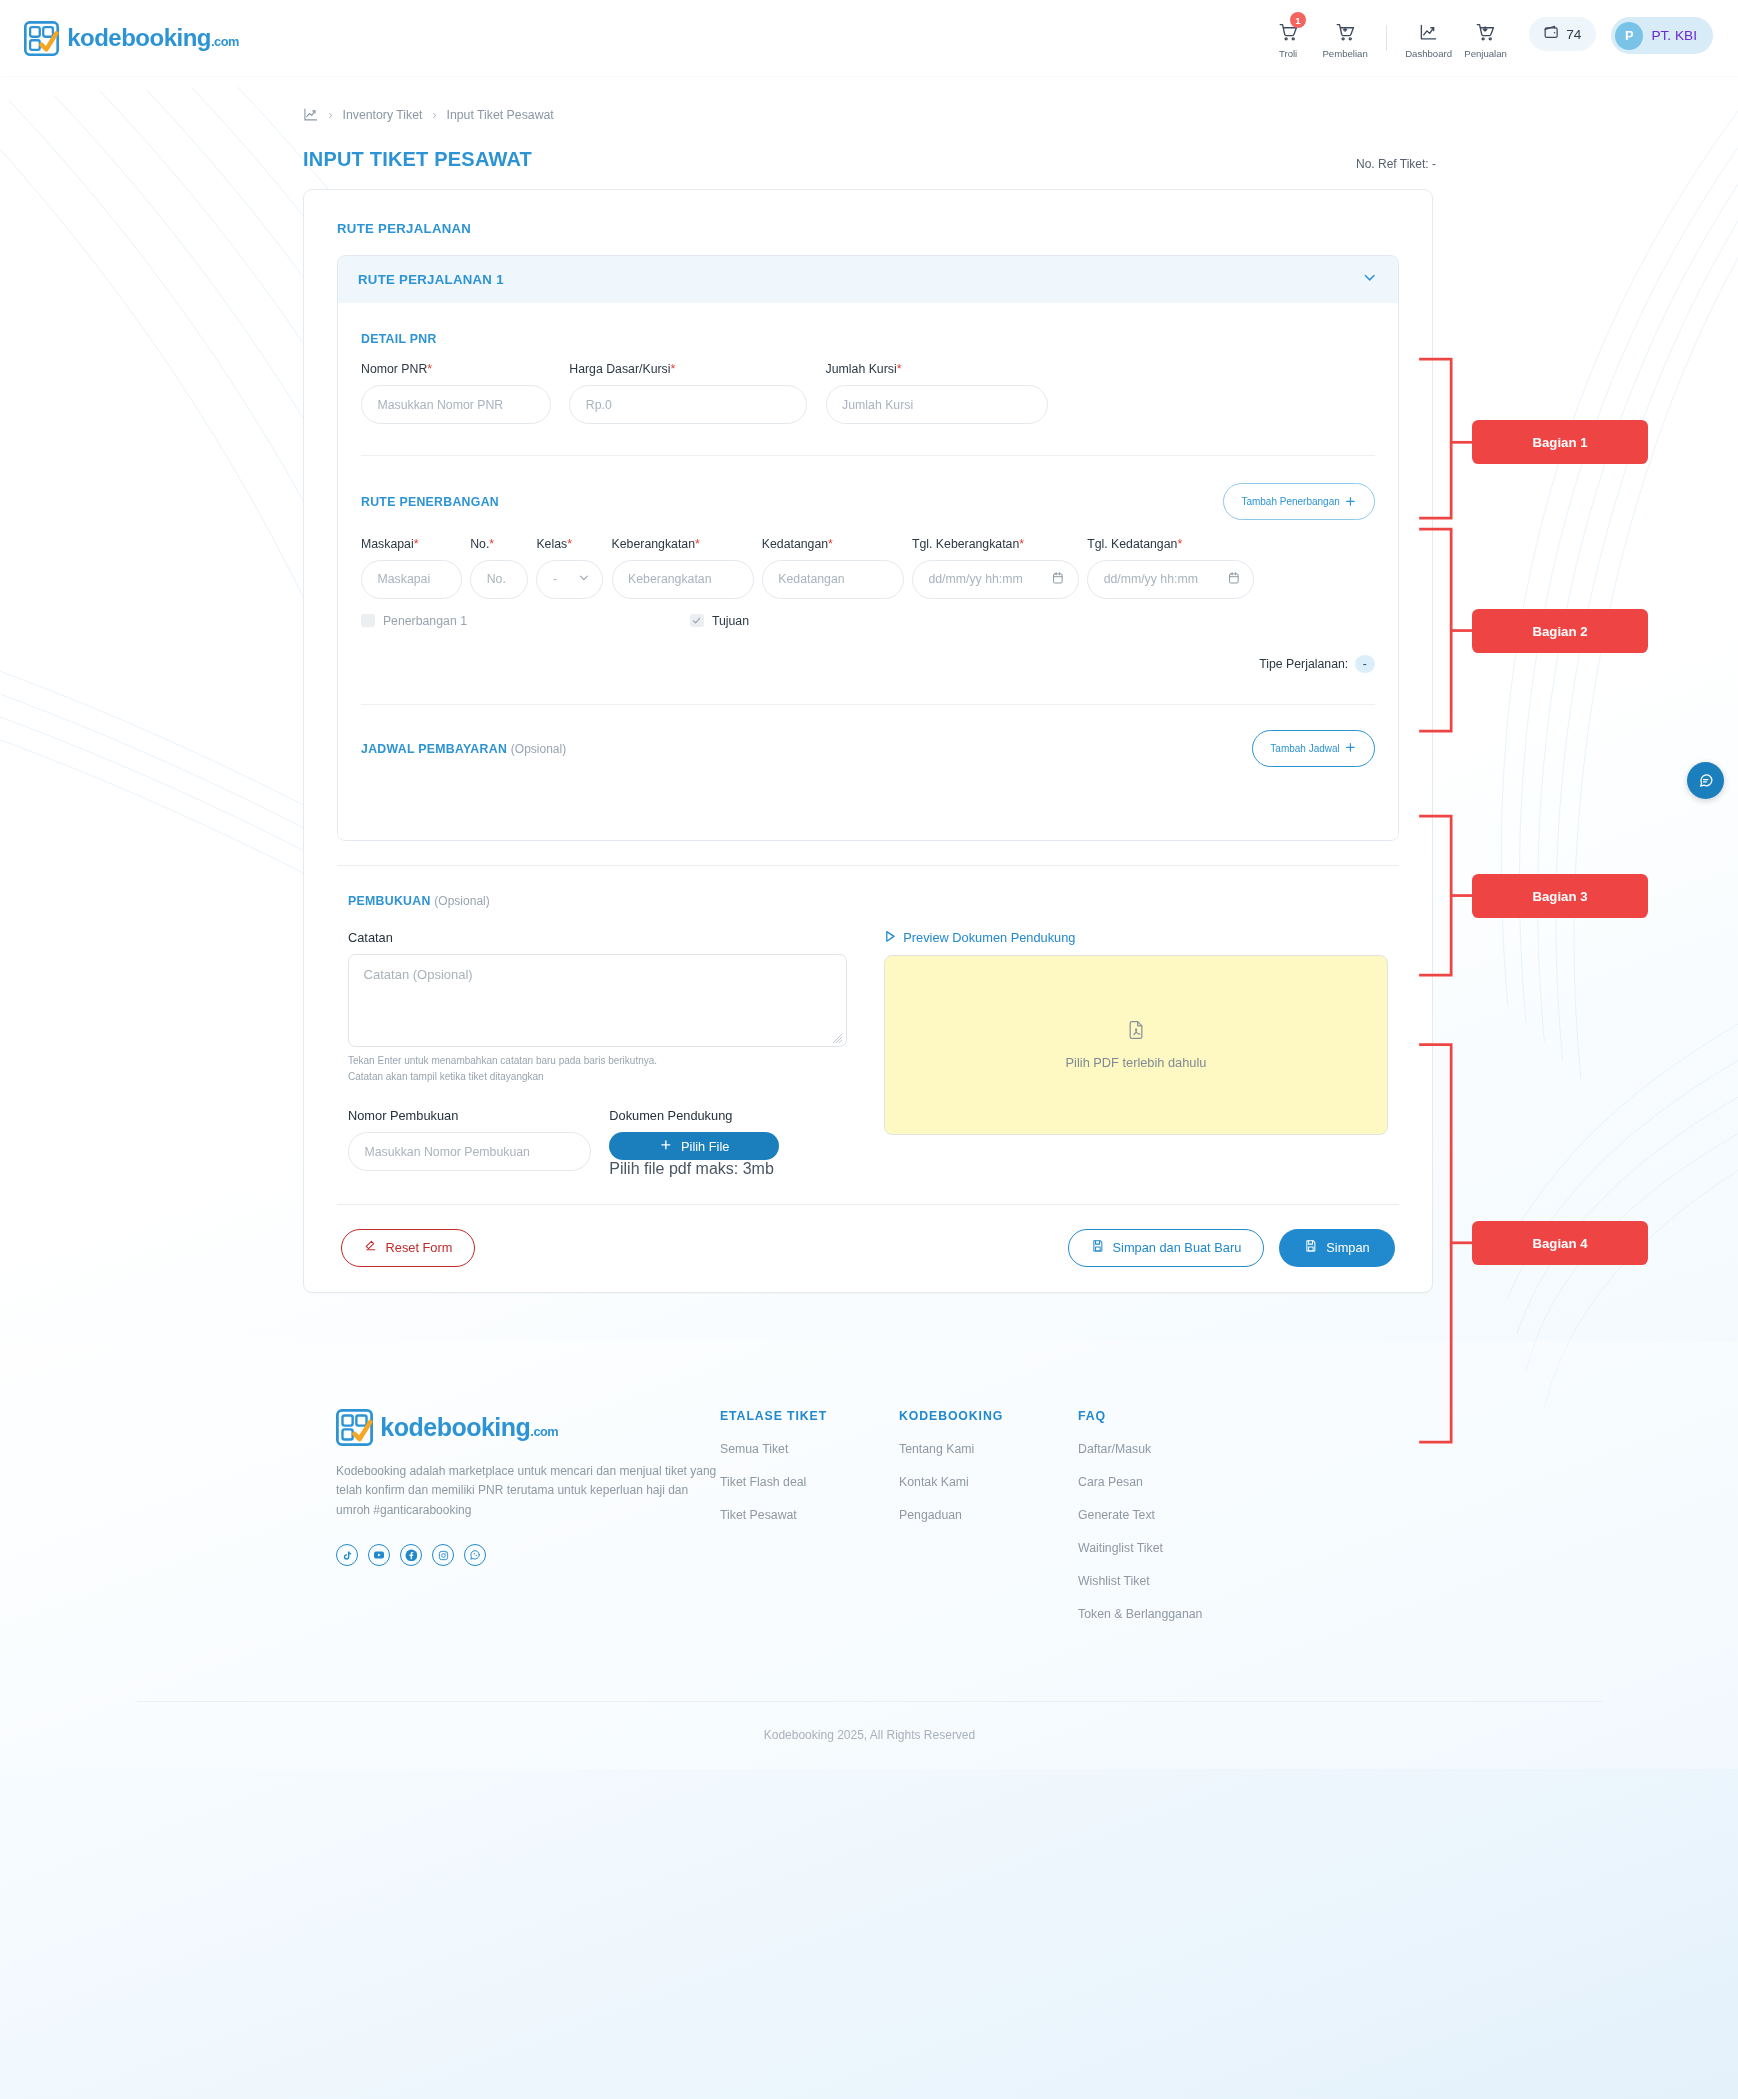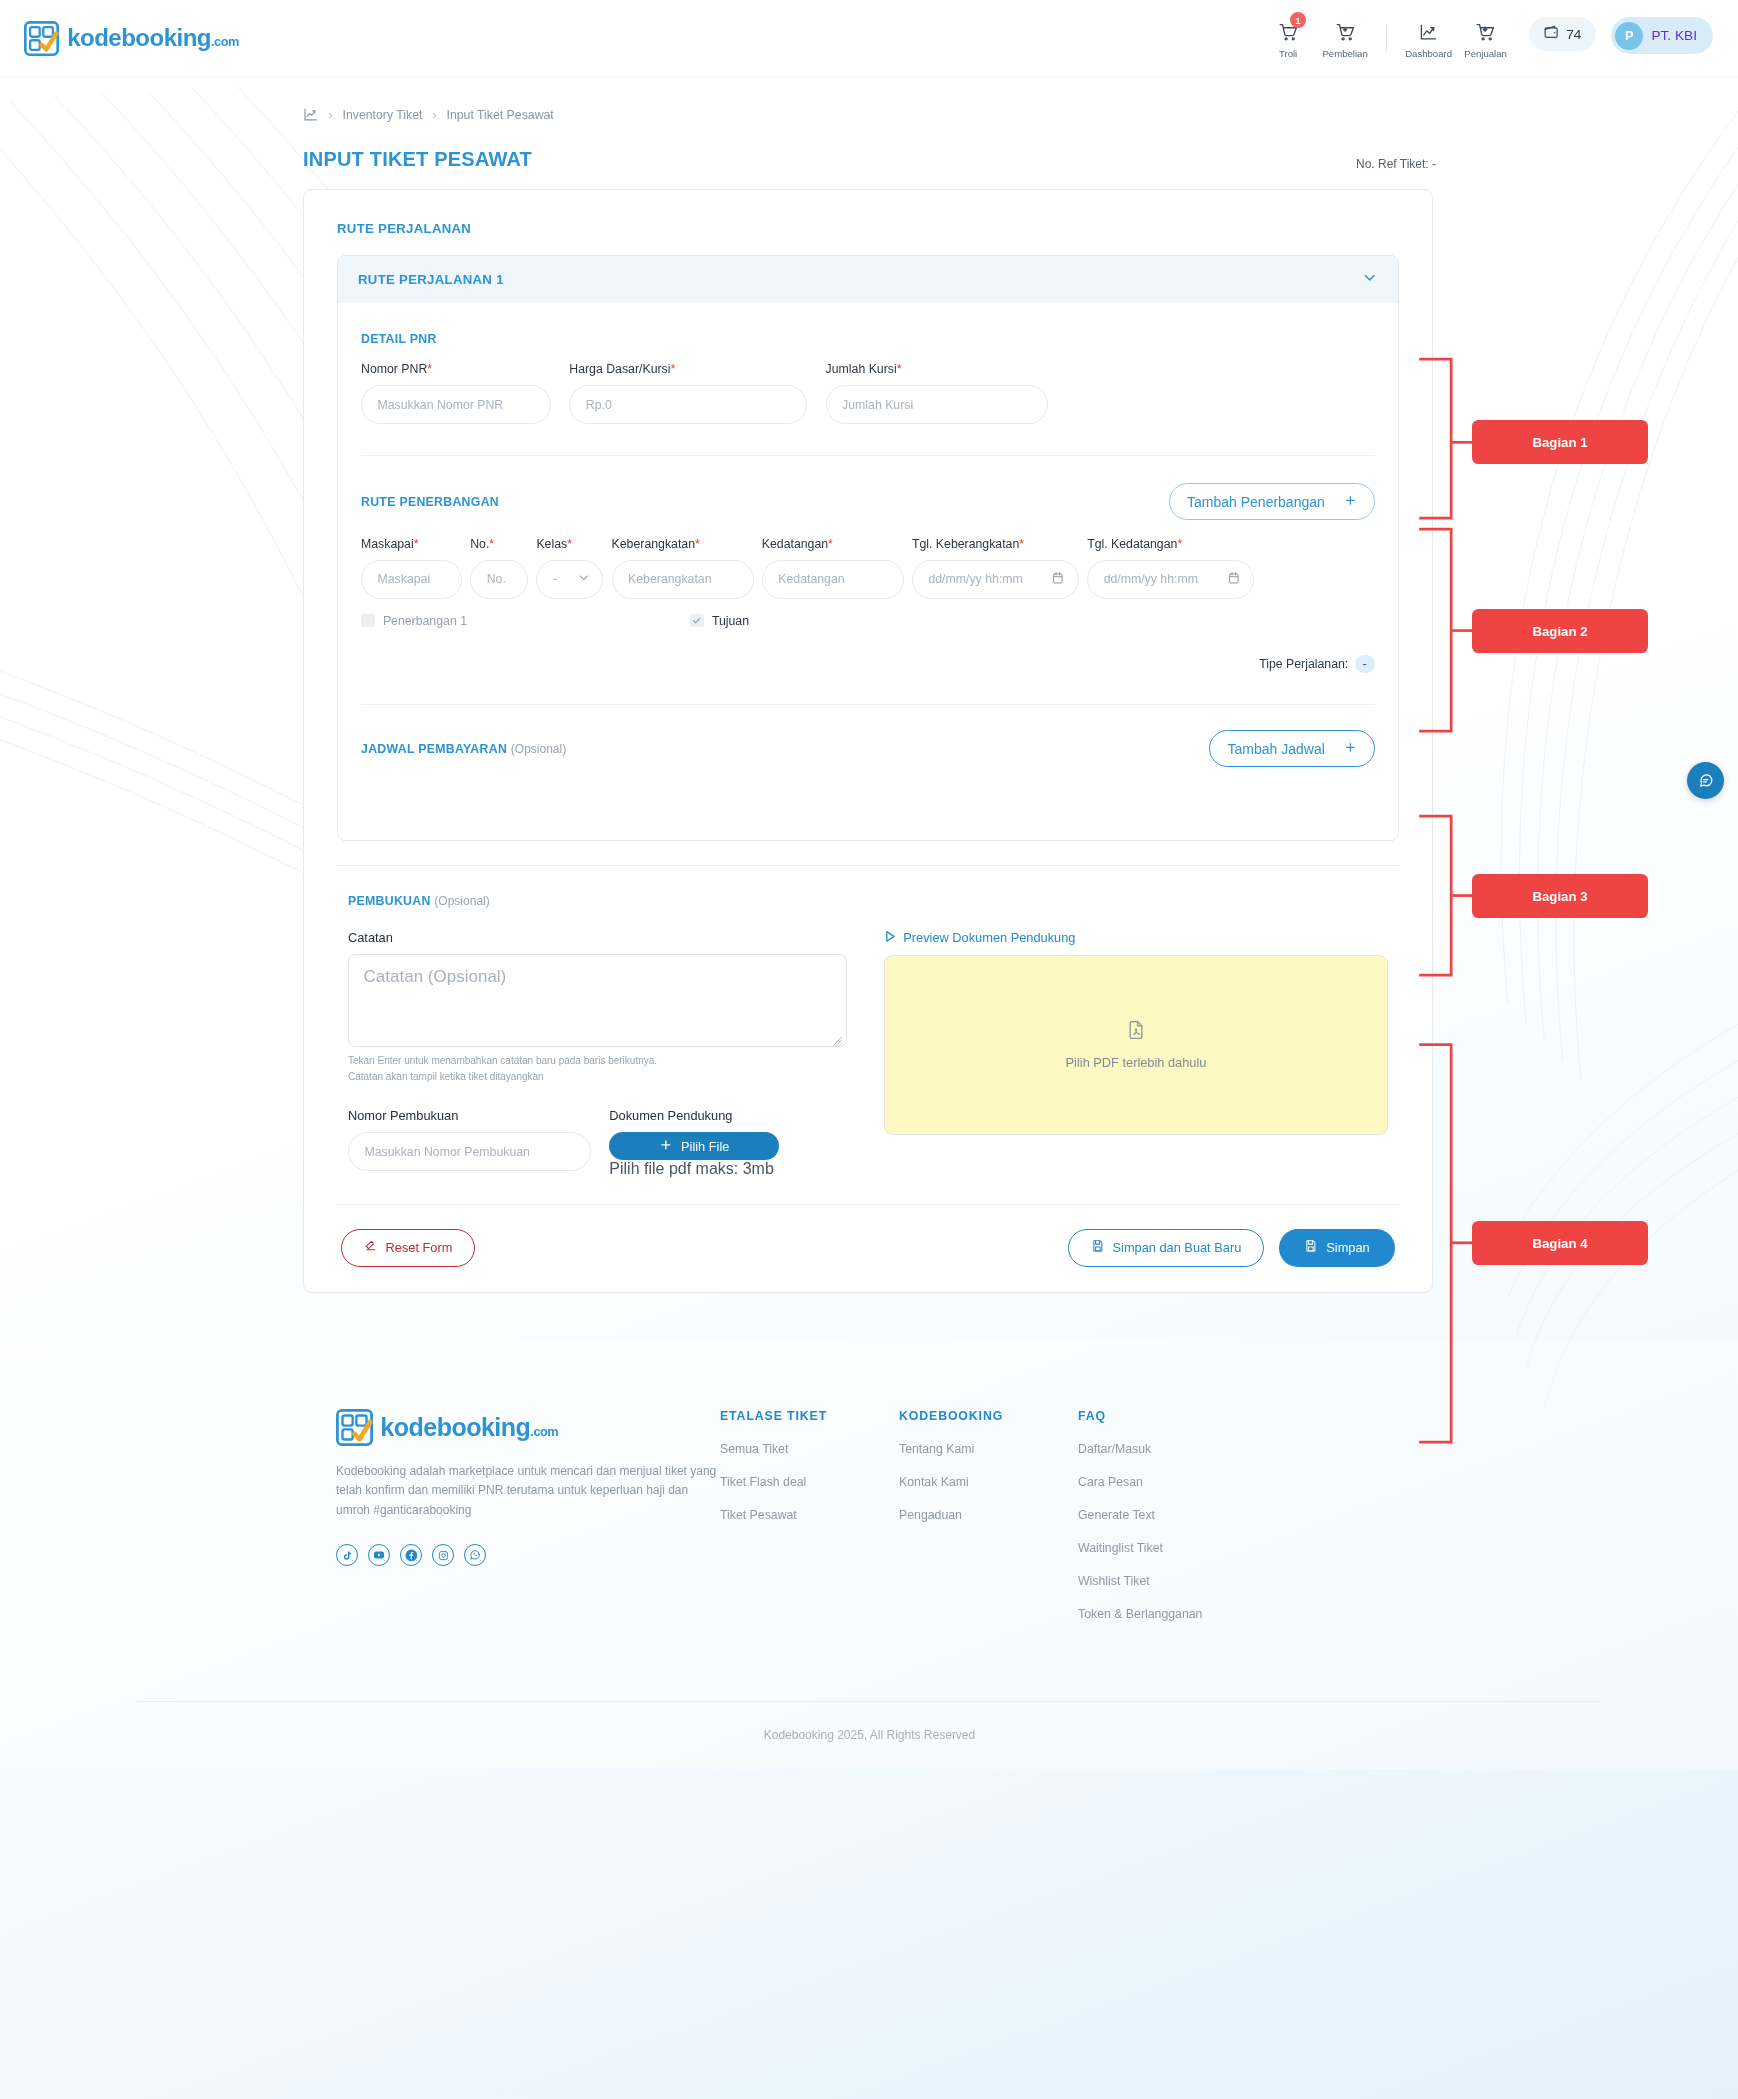--- a/index.html
+++ b/index.html
@@ -111,22 +111,22 @@
   .inp.sel { justify-content:space-between; padding-right:12px; }
   .inp.date { justify-content:space-between; padding-right:12.8px; }
   .inp .ph { color:#aab3bd; }
 
   .divider { height:0.9px; background:#edf1f4; margin:31px 0 0 0; }
 
   .flightrow { display:flex; align-items:center; justify-content:space-between; margin-top:27.4px; }
   .btn-outline {
     border:0.9px solid #8ec9ea; color:#2c93d5; background:#fff;
     border-radius:20px; height:37px; padding:0 17.4px;
-    display:inline-flex; align-items:center; gap:19px;
-    font-size:14px; cursor:pointer;
+    display:inline-flex; align-items:center; gap:4px;
+    font-size:10px; cursor:pointer;
   }
   .btn-outline.strong { border:1.5px solid #2c93d5; }
 
   .checkrow { display:flex; align-items:center; margin-top:14.6px; }
   .chk { display:flex; align-items:center; gap:8.2px; font-size:12.3px; }
   .box { width:13.7px; height:13.7px; border-radius:2.7px; background:#eceff2; display:flex;
          align-items:center; justify-content:center; }
   .chk .txt { color:#98a3ae; }
   .chk.on .txt { color:#2c3844; }
 
@@ -143,21 +143,21 @@
   .big-div { height:0.9px; background:#e9edf1; margin:24px 0 0 0; }
 
   
   .pembukuan { padding:27.4px 11px 0 11px; }
   .pb-grid { display:flex; gap:37px; margin-top:22px; }
   .pb-left { width:499px; }
   .pb-right { flex:1 1 auto; }
   .lab2 { font-size:12.8px; color:#26313c; font-weight:500; margin-bottom:9.1px; }
   .textarea {
     width:100%; height:93px; border:0.9px solid #dfe4e9; border-radius:7.3px;
-    padding:12px 14.6px; font-size:17px; color:#a9b2bb; position:relative; background:#fff;
+    padding:12px 14.6px; font-size:13px; color:#a9b2bb; position:relative; background:#fff;
   }
   .resize-grip { position:absolute; right:2.7px; bottom:2.7px; width:11px; height:11px; }
   .hint { font-size:10px; color:#9aa5b0; line-height:1.55; margin-top:6.4px; }
   .pb-two { display:flex; gap:18.3px; margin-top:24px; }
   .btn-blue {
     background:#1b7fbe; color:#fff; border:none; border-radius:20px;
     height:28px; min-width:170px; display:inline-flex; align-items:center;
     justify-content:center; gap:8.2px; font-size:12.8px; cursor:pointer;
   }
   .pdf-note { font-size:16px; color:#4b5664; margin-top:0; }

